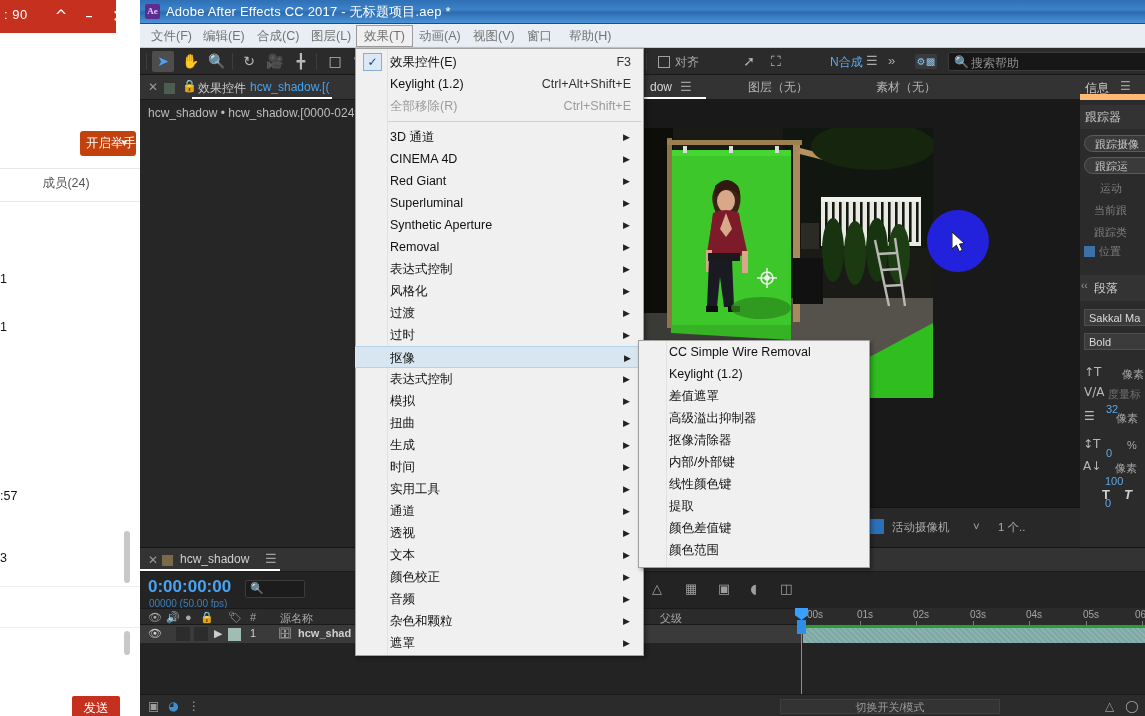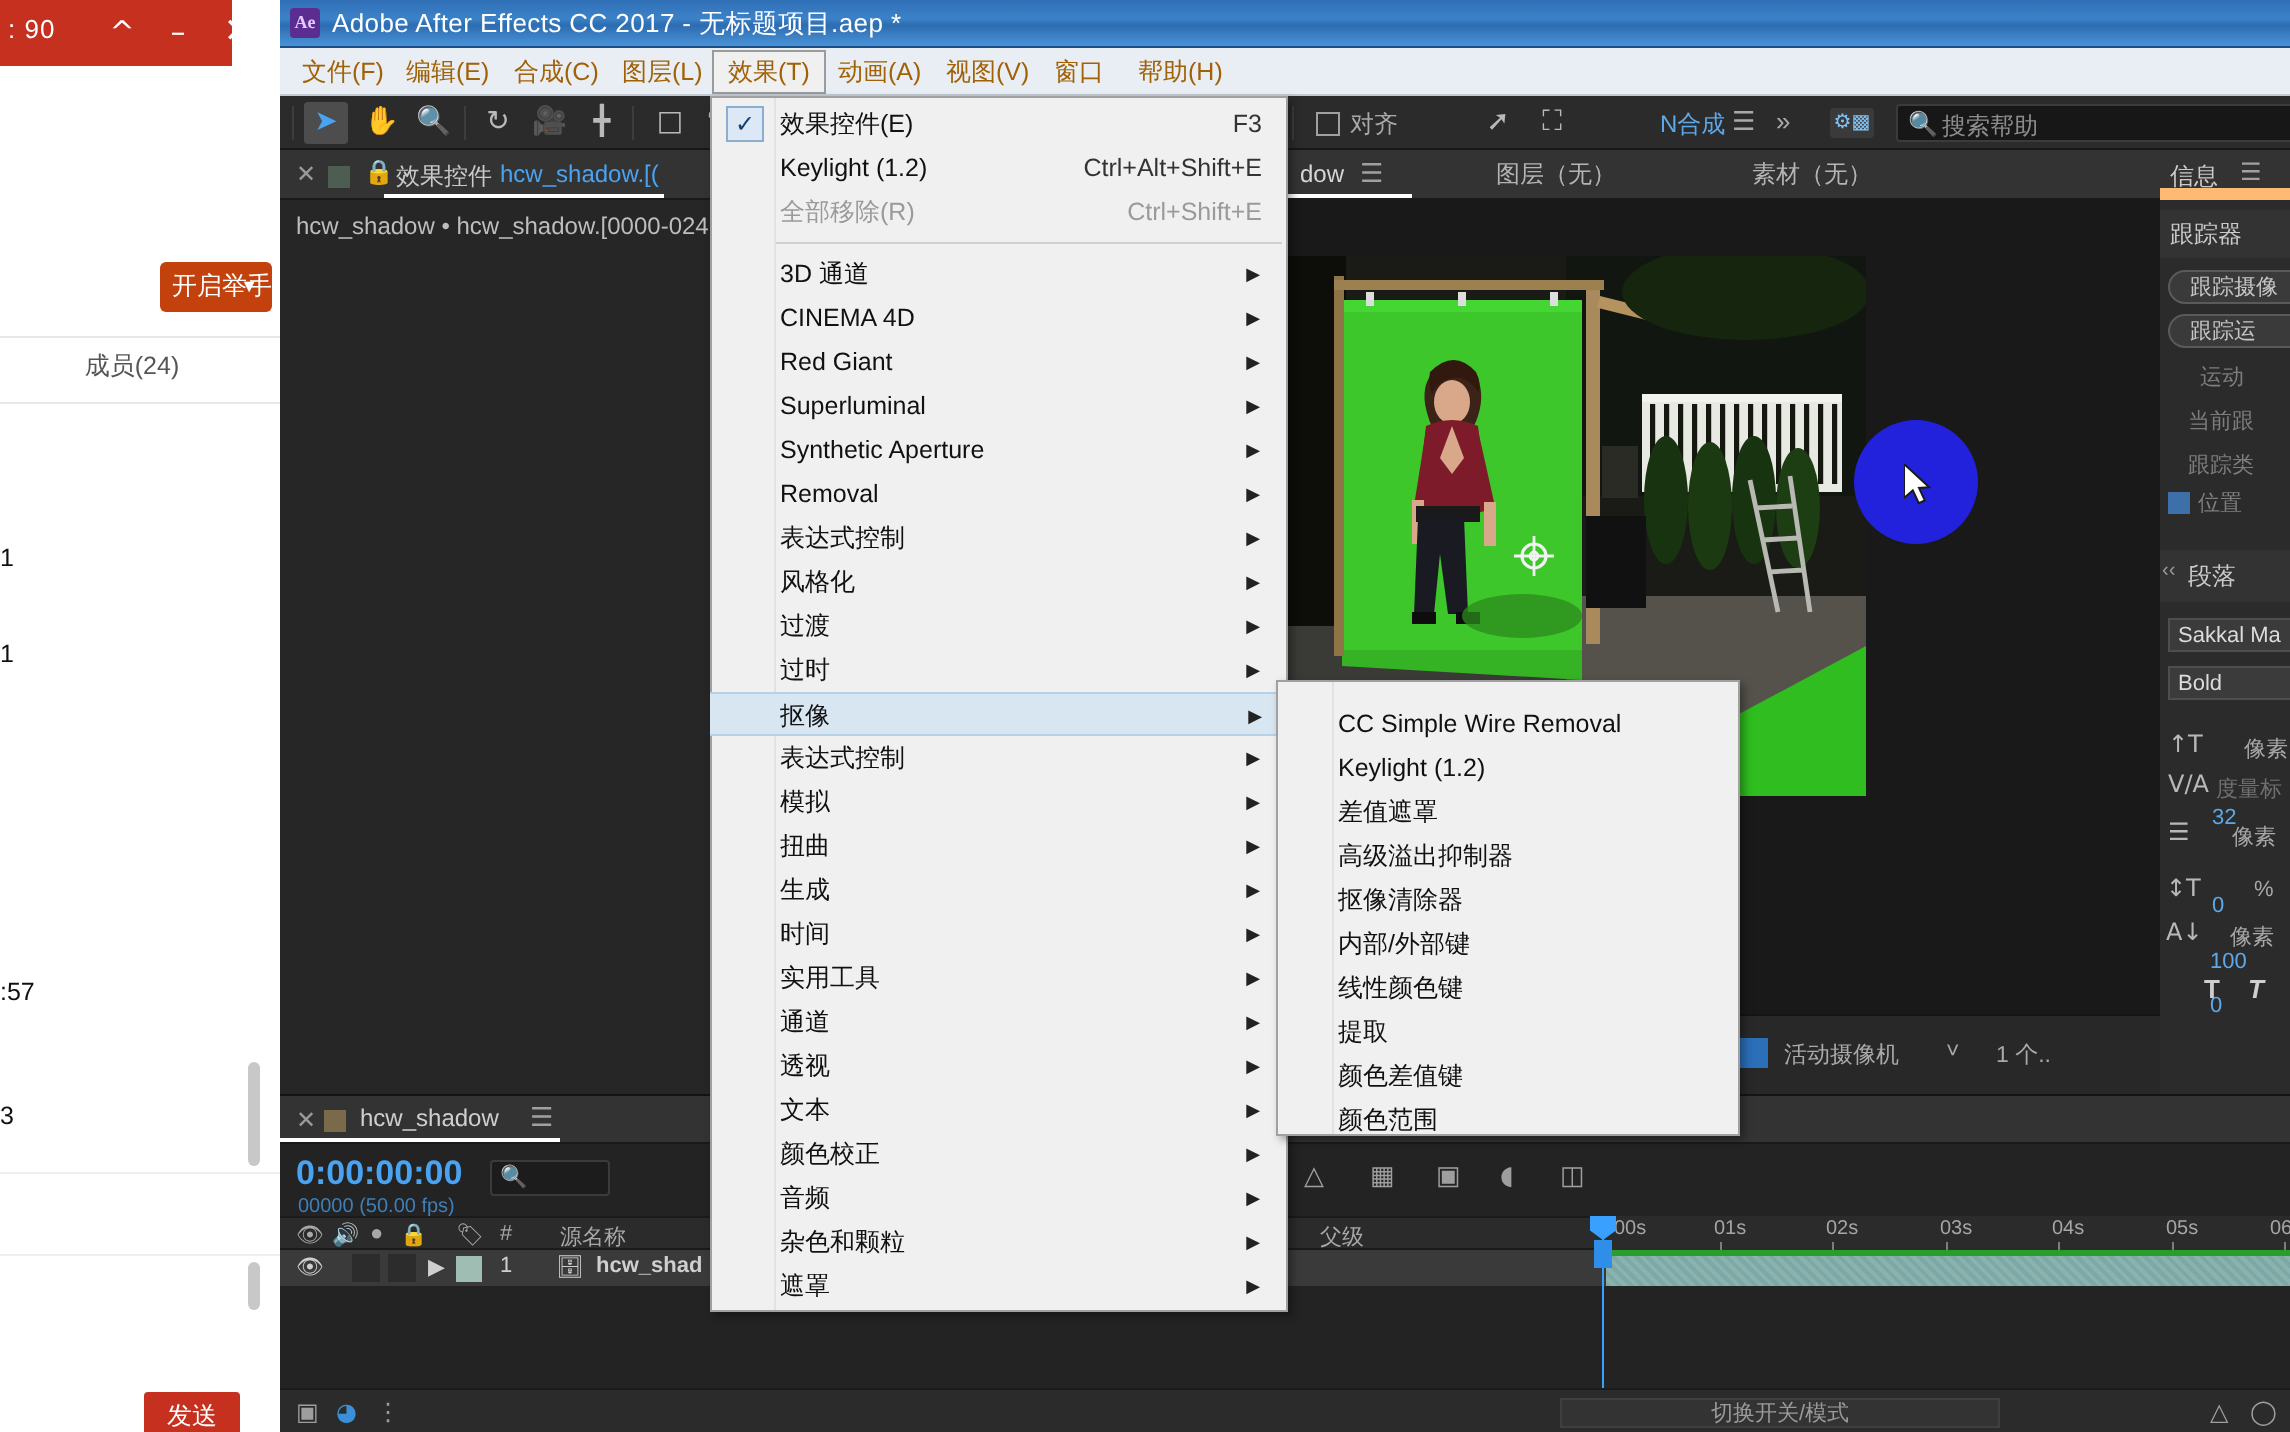--- a/index.html
+++ b/index.html
@@ -67,21 +67,21 @@
     position:absolute; left:5px; top:4px; width:15px; height:15px;
     background:#5c2d91; color:#e4c9ff; font-size:9px; font-weight:bold;
     text-align:center; line-height:15px; border-radius:2px;
     font-family:"Liberation Serif", serif;
   }
   #ae-title { position:absolute; left:26px; top:3px; color:#ffffff; font-size:13px; letter-spacing:.2px; }
 
   #ae-menubar { position:absolute; left:0; top:24px; width:1005px; height:24px; background:#e9eef4;
                 border-bottom:1px solid #c2cad4; }
   .menu-item { position:absolute; top:1px; height:22px; line-height:22px; padding:0 7px;
-               color:#a16207; font-size:12.5px; cursor:pointer; white-space:nowrap; }
+               color:#737373; font-size:12.5px; cursor:pointer; white-space:nowrap; }
   .menu-item.active { background:#f0f0f0; border:1px solid #9b9b9b; height:22px; line-height:20px;}
 
   
   #ae-toolbar { position:absolute; left:0; top:48px; width:1005px; height:27px; background:#2b2b2b;
                 border-bottom:1px solid #171717; }
   .tb-icon { position:absolute; top:3px; width:22px; height:21px; color:#b9b9b9;
              text-align:center; line-height:21px; font-size:14px; cursor:pointer;
              font-family:"DejaVu Sans", sans-serif; }
   .tb-icon.sel { background:#4d4d4d; border-radius:2px; color:#4aa3f0; }
   .tb-sep { position:absolute; top:5px; width:1px; height:17px; background:#3d3d3d; }
@@ -654,21 +654,21 @@
       <span>杂色和颗粒</span>
       <span class="arrow">▶</span></div>
     <div class="mrow">
       <span>遮罩</span>
       <span class="arrow">▶</span></div>
   </div>
 </div>
 
 <div class="abs" id="fx-submenu">
   <div id="sub-gutter"></div>
-  <div style="position:relative;padding-top:10px;">
+  <div style="position:relative;padding-top:0;">
     <div class="srow">CC Simple Wire Removal</div>
     <div class="srow">Keylight (1.2)</div>
     <div class="srow">差值遮罩</div>
     <div class="srow">高级溢出抑制器</div>
     <div class="srow">抠像清除器</div>
     <div class="srow">内部/外部键</div>
     <div class="srow">线性颜色键</div>
     <div class="srow">提取</div>
     <div class="srow">颜色差值键</div>
     <div class="srow">颜色范围</div>

